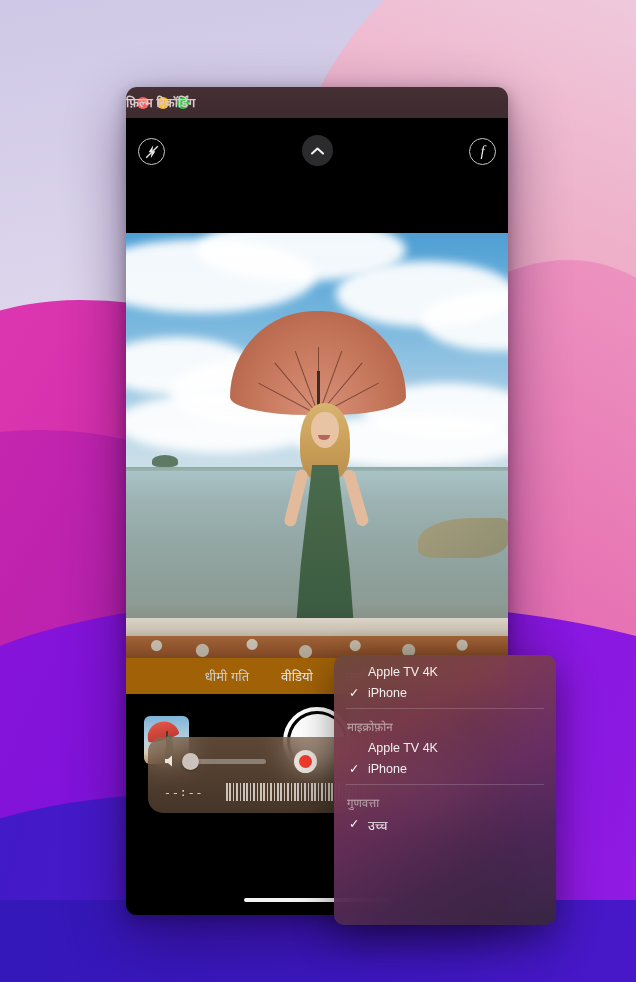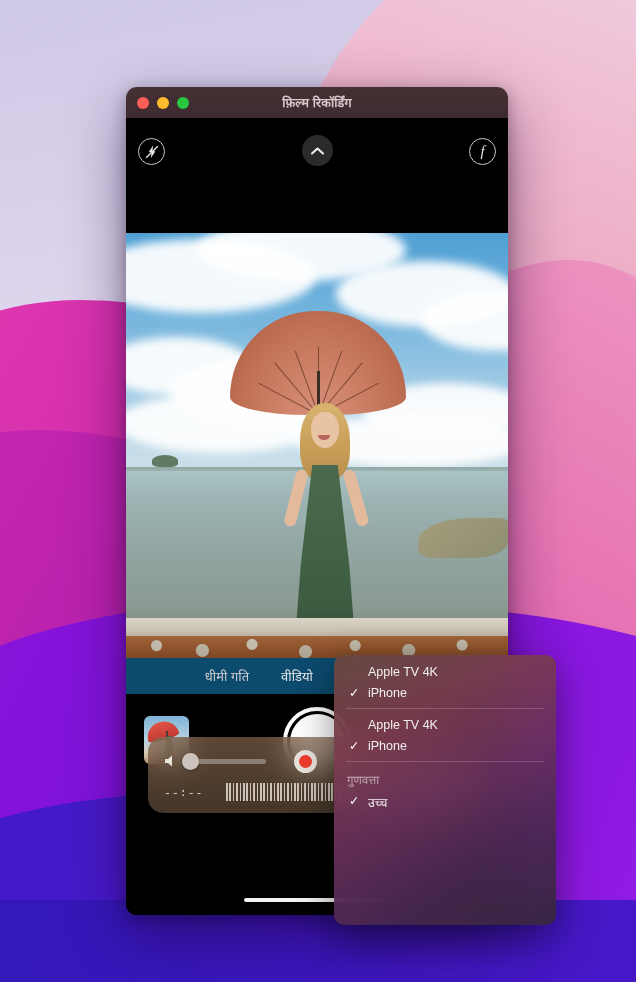--- a/index.html
+++ b/index.html
@@ -73,21 +73,21 @@
     height:31px;
     background:linear-gradient(180deg,#453034 0%,#3e2b2f 100%);
     display:flex; align-items:center; position:relative;
   }
   .traffic { display:flex; gap:8px; padding-left:11px; }
   .light { width:12px; height:12px; border-radius:50%; }
   .l-red { background:#ff5f57; }
   .l-yellow { background:#febc2e; }
   .l-green { background:#28c840; }
   #wintitle {
-    position:absolute; left:0; right:0; text-align:center;
+    position:absolute; left:0; right:0; 
     font-size:12.5px; font-weight:bold; color:#d9c8cc;
     letter-spacing:.2px; pointer-events:none;
   }
 
   #appbody {
     position:relative;
     height:797px;
     background:#000;
   }
 
@@ -252,21 +252,21 @@
     font-family:"Liberation Mono", monospace;
   }
   #waveform {
     position:absolute; left:78px; top:46px; width:246px; height:18px;
     background:repeating-linear-gradient(90deg,
       rgba(232,226,218,.82) 0 1.6px, rgba(0,0,0,0) 1.6px 3.4px);
   }
 
   
   #modebar {
-    position:relative; height:36px; background:#0c4a6e;
+    position:relative; height:36px; background:#a16207;
     display:flex; align-items:center; justify-content:center;
     gap:32px;
   }
   .mode {
     font-size:13px; color:#e9e9e9; white-space:nowrap;
   }
   .mode.active { color:#ffd60a; font-weight:bold; }
   .mode.first { color:#cfcfcf; }
 
   
@@ -471,20 +471,21 @@
     <div class="menu-item">
       <span>Apple TV 4K</span>
     </div>
     <div class="menu-item">
       <span class="check">✓</span>
       <span>iPhone</span>
     </div>
 
     <div class="menu-sep"></div>
 
+    <div class="menu-header">माइक्रोफ़ोन</div>
     <div class="menu-item">
       <span>Apple TV 4K</span>
     </div>
     <div class="menu-item">
       <span class="check">✓</span>
       <span>iPhone</span>
     </div>
 
     <div class="menu-sep"></div>
 

